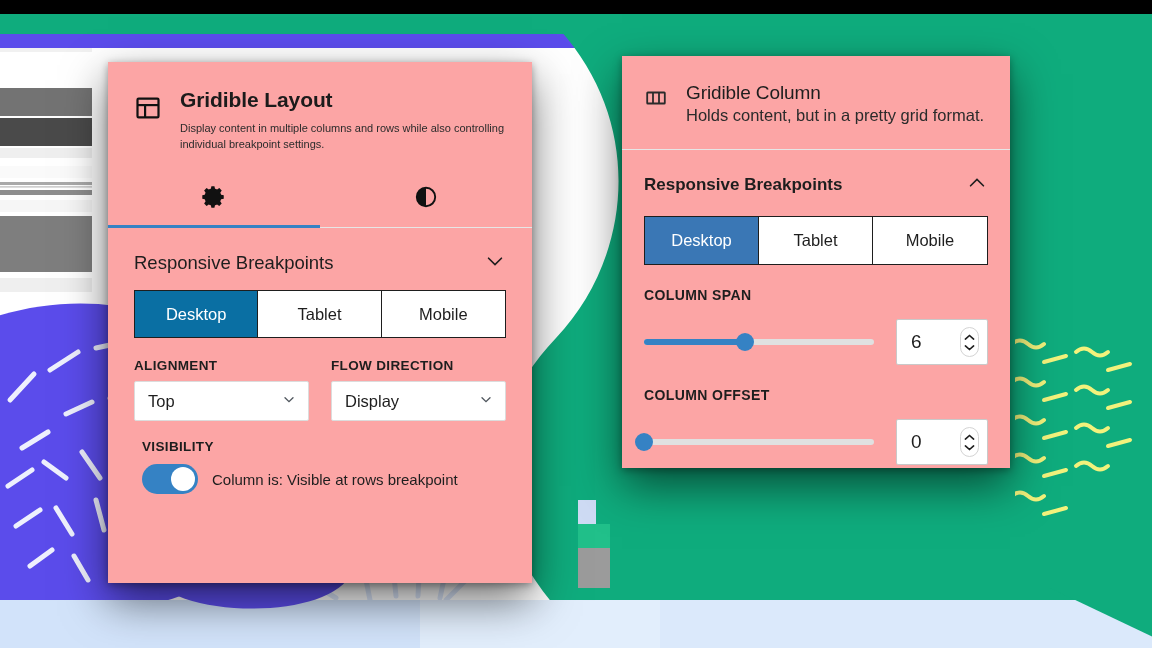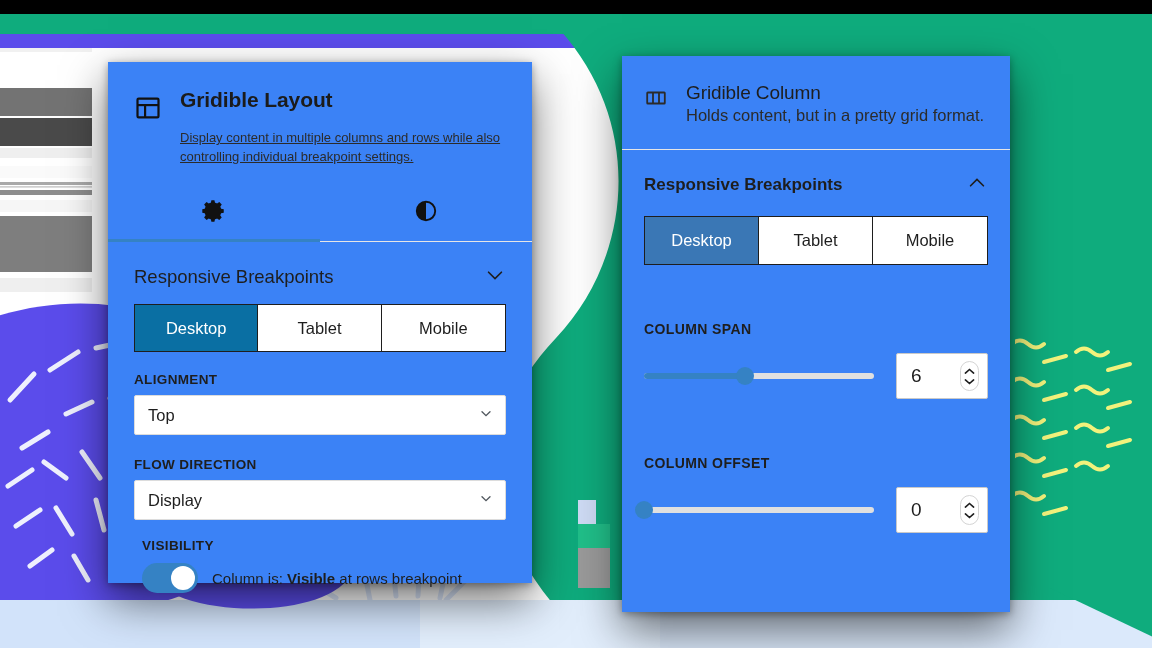--- a/index.html
+++ b/index.html
@@ -12,37 +12,36 @@
   }
 
   
   #stage { position: absolute; inset: 0; width: 1152px; height: 648px; overflow: hidden; }
 
   .bg-svg { position: absolute; inset: 0; width: 1152px; height: 648px; }
 
   
   .panel {
     position: absolute;
-    background: #3b82f6;
+    background: #fca5a5;
     box-shadow: 0 18px 42px rgba(0,0,0,0.55), 0 2px 8px rgba(0,0,0,0.35);
   }
 
   
   #panel-left { left: 108px; top: 62px; width: 424px; height: 521px; }
 
   .pl-head { padding: 26px 26px 18px 26px; display: flex; gap: 16px; }
   .pl-icon { width: 30px; flex: 0 0 30px; padding-top: 6px; }
   .pl-title {
     font-size: 21px; font-weight: 700; color: #1b1b1b; letter-spacing: -0.1px;
     line-height: 1.1;
   }
   .pl-desc {
-    margin-top: 18px; font-size: 13px; line-height: 1.42; color: #2b2b2b;
+    margin-top: 10px; font-size: 11px; line-height: 1.42; color: #2b2b2b;
     max-width: 335px;
-    text-decoration: underline;
   }
 
   .tabrow { display: flex; height: 58px; border-bottom: 1px solid #e6e6e6; position: relative; }
   .tabrow .tab {
     flex: 1 1 50%; display: flex; align-items: center; justify-content: center;
     position: relative; cursor: pointer;
   }
   .tab.active::after {
     content: ""; position: absolute; left: 0; right: 0; bottom: -1px;
     height: 3px; background: #3582c4;
@@ -59,21 +58,21 @@
     height: 48px; overflow: hidden;
   }
   .seg .segbtn {
     flex: 1 1 33.333%; display: flex; align-items: center; justify-content: center;
     font-size: 16.5px; color: #1e1e1e; background: #fff; cursor: pointer;
     border-right: 1px solid #1e1e1e;
   }
   .seg .segbtn:last-child { border-right: none; }
   .seg .segbtn.on { color: #ffffff; font-weight: 400; }
 
-  .fieldgrid { display: flex; gap: 22px; padding: 20px 26px 0 26px; flex-direction: column; }
+  .fieldgrid { display: flex; gap: 22px; padding: 20px 26px 0 26px; }
   .field { flex: 1 1 50%; }
   .flabel {
     font-size: 13.5px; font-weight: 700; letter-spacing: 0.35px;
     color: #1e1e1e; text-transform: uppercase; margin-bottom: 8px;
   }
   .select {
     height: 40px; border: 1px solid #dcdcdc; border-radius: 2px; background: #fff;
     display: flex; align-items: center; justify-content: space-between;
     padding: 0 11px 0 13px; font-size: 16.5px; color: #1e1e1e; cursor: pointer;
   }
@@ -82,24 +81,24 @@
   .toggle-row { display: flex; align-items: center; gap: 14px; margin-top: 10px; }
   .switch {
     width: 56px; height: 30px; border-radius: 15px; background: #3582c4;
     position: relative; cursor: pointer; flex: 0 0 56px;
   }
   .switch .knob {
     position: absolute; right: 3px; top: 3px; width: 24px; height: 24px;
     border-radius: 50%; background: #ffffff;
   }
   .toggle-text { font-size: 15px; color: #1e1e1e; }
-  .toggle-text b { font-weight: 700; }
+  .toggle-text b { font-weight: 400; }
 
   
-  #panel-right { left: 622px; top: 56px; width: 388px; height: 556px; }
+  #panel-right { left: 622px; top: 56px; width: 388px; height: 412px; }
 
   .pr-head { padding: 26px 24px 22px 22px; display: flex; gap: 14px;
              border-bottom: 1px solid #e6e6e6; }
   .pr-icon { width: 28px; flex: 0 0 28px; padding-top: 4px; }
   .pr-title { font-size: 19px; color: #1e1e1e; font-weight: 400; letter-spacing: -0.1px; }
   .pr-desc { font-size: 16.5px; line-height: 1.4; color: #2b2b2b; max-width: 300px; }
 
   .pr-sec-hd {
     display: flex; align-items: center; justify-content: space-between;
     padding: 22px 22px 18px 22px;
@@ -111,21 +110,21 @@
     flex: 1 1 33.333%; display: flex; align-items: center; justify-content: center;
     font-size: 16.5px; color: #1e1e1e; background: #fff; cursor: pointer;
     border-right: 1px solid #1e1e1e;
   }
   .pr-seg .segbtn:last-child { border-right: none; }
   .pr-seg .segbtn.on { color: #ffffff; }
 
   .ctrl { padding: 22px 22px 0 22px; }
   .ctrl .clabel {
     font-size: 14px; font-weight: 700; letter-spacing: 0.4px;
-    text-transform: uppercase; color: #1e1e1e; margin-bottom: 4px; margin-top: 34px;
+    text-transform: uppercase; color: #1e1e1e; margin-bottom: 4px;
   }
   .ctrl-row { display: flex; align-items: center; gap: 22px; margin-top: 16px; }
   .slider { flex: 1 1 auto; position: relative; height: 18px; }
   .slider .track {
     position: absolute; left: 0; right: 0; top: 6px; height: 6px;
     border-radius: 3px; background: #e0e0e0;
   }
   .slider .fill {
     position: absolute; left: 0; top: 6px; height: 6px; border-radius: 3px;
     background: #3582c4;

